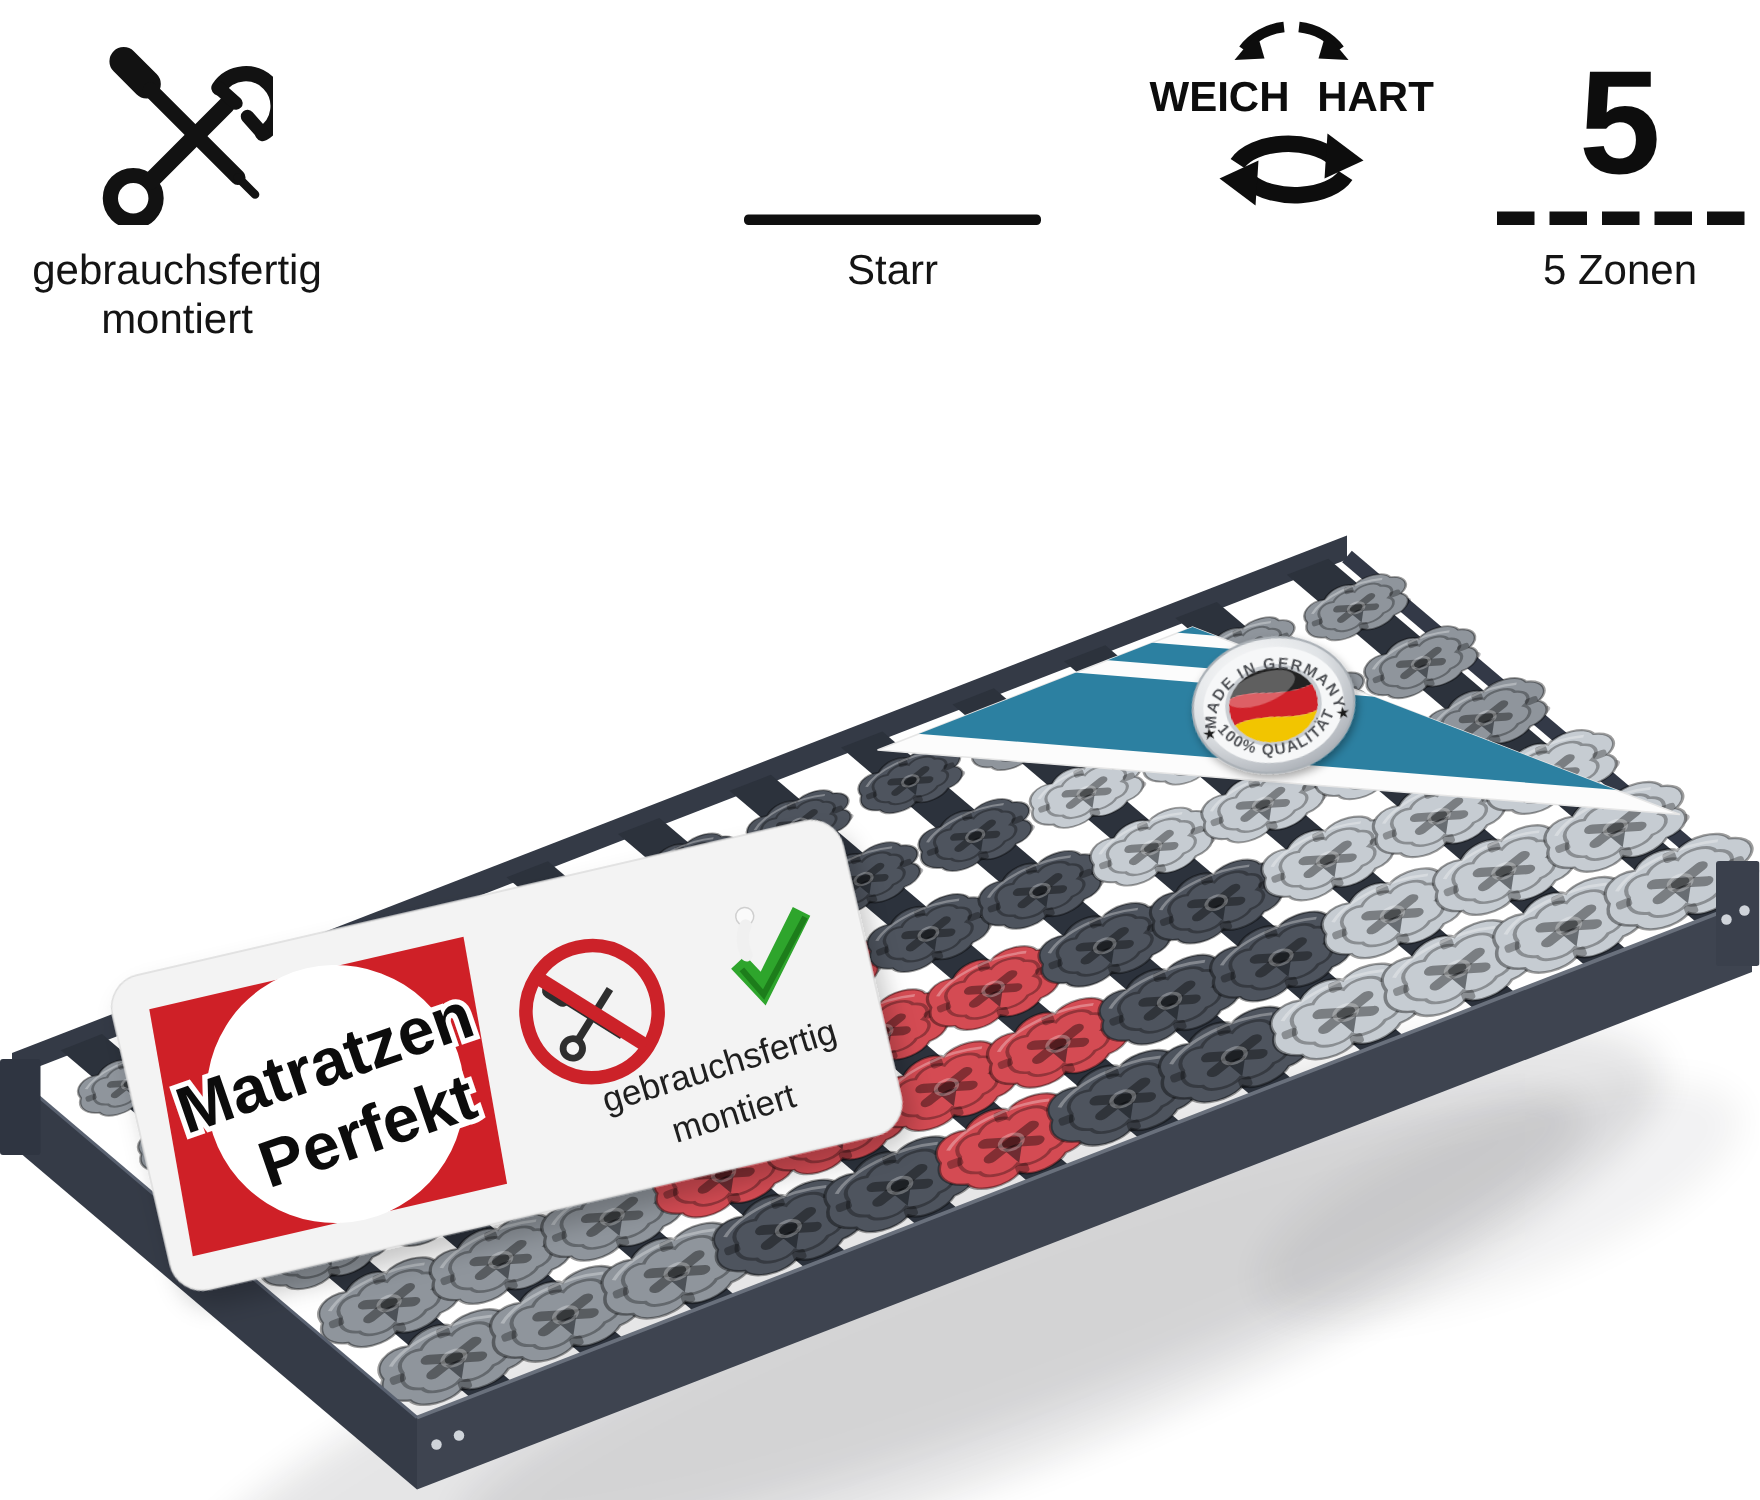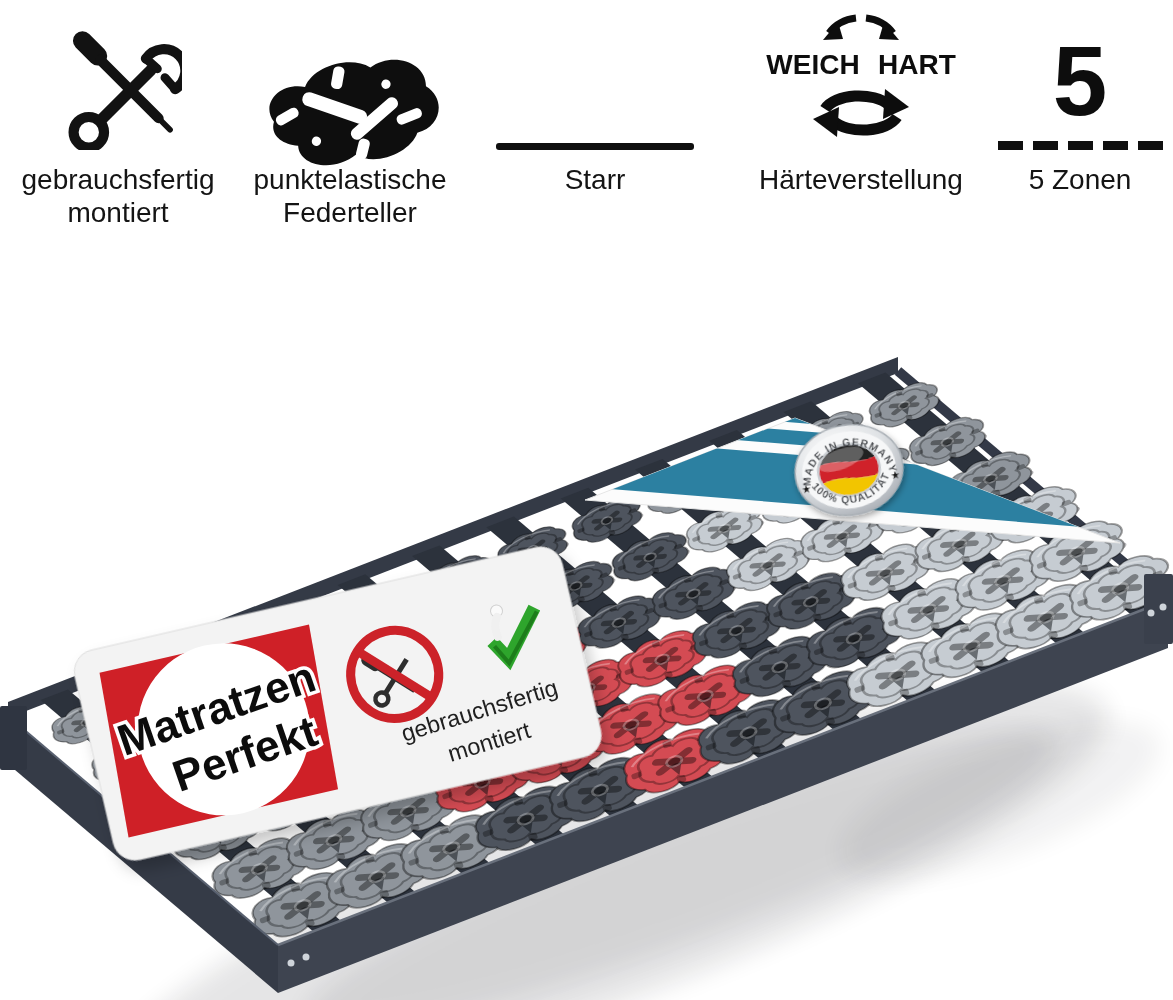--- a/index.html
+++ b/index.html
@@ -253,41 +253,20 @@
           <path d="M72,32 l9,8 M95,56 l-8,-9" stroke-width="7"></path>
         </g>
       </svg>
     </div>
     <div class="flabel">
       <div>gebrauchsfertig</div>
       <div>montiert</div>
     </div>
   </div>
 
-  <div class="feature" style="left:235px;width:230px;">
-    <div class="icon-box" style="padding-top:22px;">
-      <svg width="206" height="122" viewBox="0 0 220 130">
-        <g transform="rotate(-8 110 65)">
-          <path d="M28,65 C16,44 40,24 66,33 C78,12 118,6 138,22 C163,8 198,24 194,50 C214,66 204,96 178,98 C168,118 128,128 110,112 C84,128 48,116 50,94 C32,90 22,78 28,65 Z" fill="#0e0e0e"></path>
-          <rect x="58" y="52" width="72" height="15" rx="7" fill="#ffffff" transform="rotate(27 94 60)"></rect>
-          <rect x="104" y="70" width="62" height="13" rx="6" fill="#ffffff" transform="rotate(-33 135 77)"></rect>
-          <rect x="30" y="56" width="26" height="11" rx="5" fill="#ffffff" transform="rotate(-22 43 62)"></rect>
-          <rect x="158" y="74" width="28" height="11" rx="5" fill="#ffffff" transform="rotate(-14 172 80)"></rect>
-          <rect x="96" y="16" width="12" height="24" rx="5" fill="#ffffff" transform="rotate(18 102 28)"></rect>
-          <rect x="112" y="96" width="12" height="22" rx="5" fill="#ffffff" transform="rotate(22 118 107)"></rect>
-          <circle cx="70" cy="92" r="5" fill="#ffffff"></circle>
-          <circle cx="152" cy="42" r="5" fill="#ffffff"></circle>
-        </g>
-      </svg>
-    </div>
-    <div class="flabel">
-      <div>punktelastische</div>
-      <div>Federteller</div>
-    </div>
-  </div>
 
   <div class="feature" style="left:475px;width:240px;">
     <div class="icon-box">
       <div class="rigid-line"></div>
     </div>
     <div class="flabel">
       <div>Starr</div>
       <div></div>
     </div>
   </div>
@@ -305,21 +284,20 @@
         <text x="187" y="66" text-anchor="middle" font-size="28" font-weight="bold" fill="#0d0d0d">HART</text>
         <g transform="translate(131,105)">
           <path d="M-36,-4 A36,20 0 0 1 28,-8" fill="none" stroke="#0d0d0d" stroke-width="11"></path>
           <path d="M24,-24 L48,-6 L22,6 Z" fill="#0d0d0d"></path>
           <path d="M36,4 A36,20 0 0 1 -28,8" fill="none" stroke="#0d0d0d" stroke-width="11"></path>
           <path d="M-24,24 L-48,6 L-22,-6 Z" fill="#0d0d0d"></path>
         </g>
       </svg>
     </div>
     <div class="flabel">
-      <div>Härteverstellung</div>
     </div>
   </div>
 
   <div class="feature" style="left:985px;width:190px;">
     <div class="icon-box">
       <div class="zones-box">
         <div class="num5">5</div>
         <div class="dash-row">
           <span class="dash"></span>
           <span class="dash"></span>

